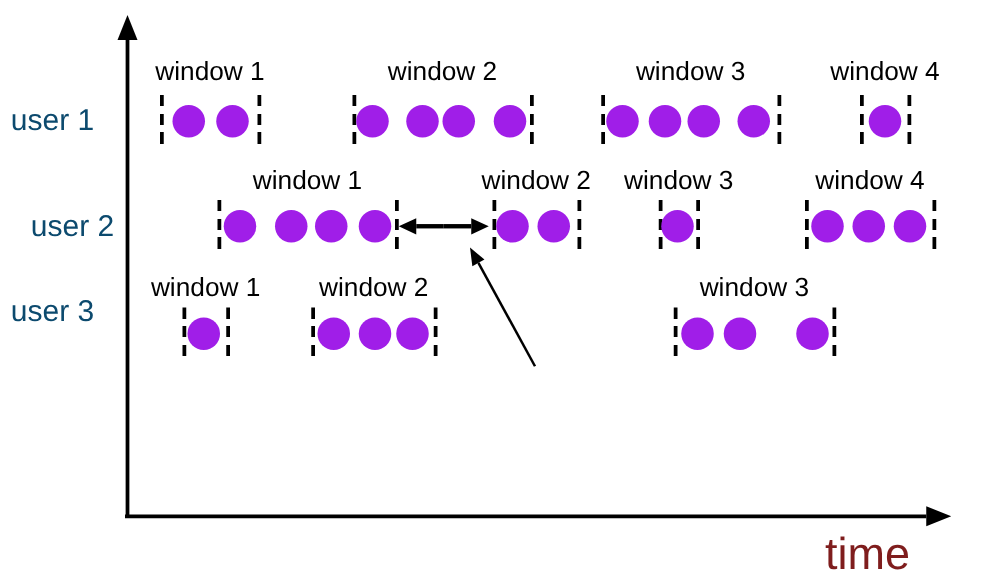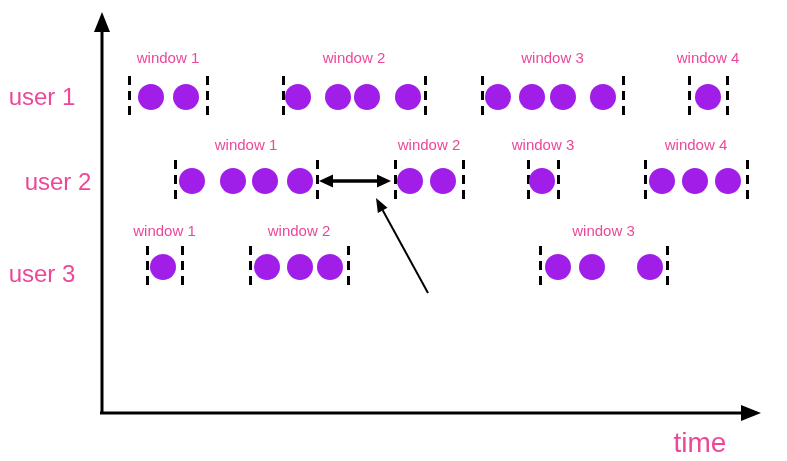--- a/index.html
+++ b/index.html
@@ -3,39 +3,39 @@
 <meta charset="utf-8">
 <style>
   html,body{margin:0;padding:0;background:#fff;}
   #canvas{
     position:relative;width:787px;height:461px;background:#ffffff;overflow:hidden;
     font-family:"Liberation Sans",sans-serif;color:#111;
   }
   #arrows{position:absolute;left:0;top:0;pointer-events:none;}
   .user-label{
     position:absolute;left:0;width:84px;text-align:center;
-    font-size:24px;line-height:28px;color:#ec4899;white-space:nowrap;
+    font-size:24px;line-height:28px;color:#0c4a6e;white-space:nowrap;
   }
   .window-label{
     position:absolute;width:160px;text-align:center;
-    font-size:15px;line-height:26px;color:#ec4899;white-space:nowrap;
+    font-size:21px;line-height:26px;color:#000000;white-space:nowrap;
   }
   .bracket{position:absolute;width:3px;}
   .dot{position:absolute;border-radius:50%;}
   #session-gap-label{
     position:absolute;left:368px;top:313px;width:160px;text-align:center;
     font-size:22px;line-height:26px;color:#111;white-space:nowrap;
   }
   #watermark{
     position:absolute;left:649px;top:420px;font-size:20px;line-height:24px;
     letter-spacing:7px;white-space:nowrap;
   }
   #time-label{
-    position:absolute;left:660px;top:427px;width:80px;text-align:center;
-    font-size:28px;line-height:32px;color:#ec4899;white-space:nowrap;
+    position:absolute;left:660px;top:427px;width:80px;
+    font-size:36px;line-height:32px;color:#7f1d1d;white-space:nowrap;
   }
 </style>
 </head>
 <body>
 
 <div id="canvas">
   <svg id="arrows" width="787" height="461">
       <line x1="102" y1="413" x2="102" y2="32" stroke="#000000" stroke-width="3"></line>
       <polygon points="102,12 110,32 94,32" fill="#000000"></polygon>
       <line x1="100" y1="413" x2="741" y2="413" stroke="#000000" stroke-width="3"></line>
@@ -88,21 +88,21 @@
       <div class="window-label" style="left: 463px; top: 132px;">window 3</div>
       <div class="bracket" style="left: 526.5px; top: 160px; height: 41px; background: repeating-linear-gradient(rgb(0, 0, 0) 0px, rgb(0, 0, 0) 9px, transparent 9px, transparent 15px);"></div>
       <div class="bracket" style="left: 556.5px; top: 160px; height: 41px; background: repeating-linear-gradient(rgb(0, 0, 0) 0px, rgb(0, 0, 0) 9px, transparent 9px, transparent 15px);"></div>
       <div class="dot" style="left: 529px; top: 168px; height: 26px; width: 26px; background: rgb(160, 30, 232);"></div>
       <div class="window-label" style="left: 616px; top: 132px;">window 4</div>
       <div class="bracket" style="left: 643.5px; top: 160px; height: 41px; background: repeating-linear-gradient(rgb(0, 0, 0) 0px, rgb(0, 0, 0) 9px, transparent 9px, transparent 15px);"></div>
       <div class="bracket" style="left: 745.5px; top: 160px; height: 41px; background: repeating-linear-gradient(rgb(0, 0, 0) 0px, rgb(0, 0, 0) 9px, transparent 9px, transparent 15px);"></div>
       <div class="dot" style="left: 649px; top: 168px; height: 26px; width: 26px; background: rgb(160, 30, 232);"></div>
       <div class="dot" style="left: 682px; top: 168px; height: 26px; width: 26px; background: rgb(160, 30, 232);"></div>
       <div class="dot" style="left: 715px; top: 168px; height: 26px; width: 26px; background: rgb(160, 30, 232);"></div>
-      <div class="user-label" style="top: 260px;">user 3</div>
+      <div class="user-label" style="top: 236px;">user 3</div>
       <div class="window-label" style="left: 84.5px; top: 218px;">window 1</div>
       <div class="bracket" style="left: 145.5px; top: 246px; height: 41px; background: repeating-linear-gradient(rgb(0, 0, 0) 0px, rgb(0, 0, 0) 9px, transparent 9px, transparent 15px);"></div>
       <div class="bracket" style="left: 180.5px; top: 246px; height: 41px; background: repeating-linear-gradient(rgb(0, 0, 0) 0px, rgb(0, 0, 0) 9px, transparent 9px, transparent 15px);"></div>
       <div class="dot" style="left: 150px; top: 254px; height: 26px; width: 26px; background: rgb(160, 30, 232);"></div>
       <div class="window-label" style="left: 219px; top: 218px;">window 2</div>
       <div class="bracket" style="left: 248.5px; top: 246px; height: 41px; background: repeating-linear-gradient(rgb(0, 0, 0) 0px, rgb(0, 0, 0) 9px, transparent 9px, transparent 15px);"></div>
       <div class="bracket" style="left: 346.5px; top: 246px; height: 41px; background: repeating-linear-gradient(rgb(0, 0, 0) 0px, rgb(0, 0, 0) 9px, transparent 9px, transparent 15px);"></div>
       <div class="dot" style="left: 254px; top: 254px; height: 26px; width: 26px; background: rgb(160, 30, 232);"></div>
       <div class="dot" style="left: 287px; top: 254px; height: 26px; width: 26px; background: rgb(160, 30, 232);"></div>
       <div class="dot" style="left: 317px; top: 254px; height: 26px; width: 26px; background: rgb(160, 30, 232);"></div>

